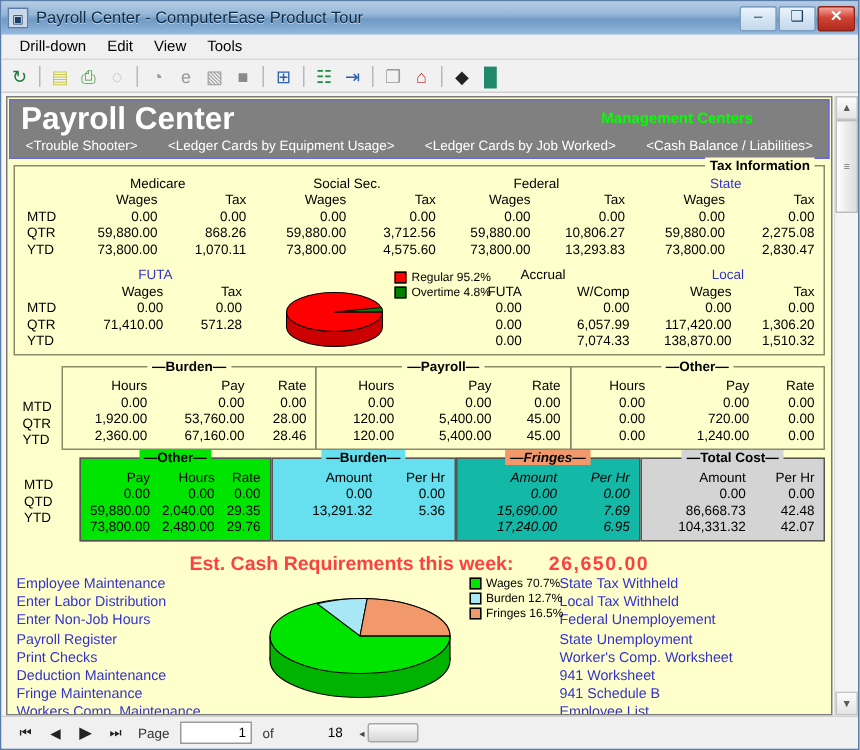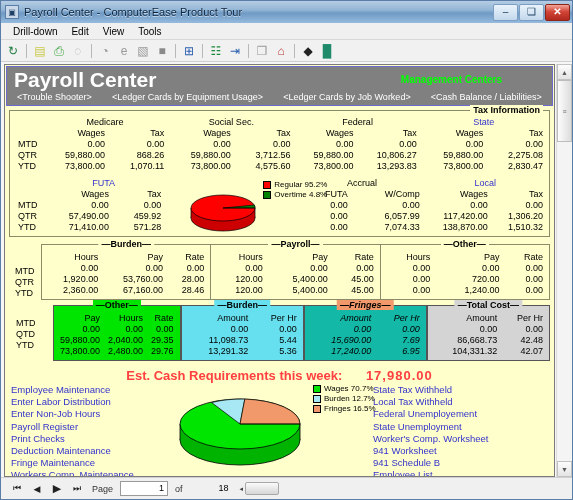--- a/index.html
+++ b/index.html
@@ -473,24 +473,20 @@
                   <tr>
                     <td colspan="2" class="grouphdr blue">FUTA</td>
                   </tr>
                   <tr>
                     <td class="colhdr">Wages</td>
                     <td class="colhdr">Tax</td>
                   </tr>
                   <tr>
                     <td class="numcell">0.00</td>
                     <td class="numcell">0.00</td>
-                  </tr>
-                  <tr>
-                    <td class="numcell">57,490.00</td>
-                    <td class="numcell">459.92</td>
                   </tr>
                   <tr>
                     <td class="numcell">71,410.00</td>
                     <td class="numcell">571.28</td>
                   </tr>
                 </tbody>
               </table>
             </div>
 
           <div class="block piewrap" style="flex:0 0 135px; position:relative;">
@@ -727,24 +723,20 @@
                 </tr>
                 <tr>
                   <td class="colhdr">Amount</td>
                   <td class="colhdr">Per Hr</td>
                 </tr>
                 <tr>
                   <td class="numcell">0.00</td>
                   <td class="numcell">0.00</td>
                 </tr>
                 <tr>
-                  <td class="numcell">11,098.73</td>
-                  <td class="numcell">5.44</td>
-                </tr>
-                <tr>
                   <td class="numcell">13,291.32</td>
                   <td class="numcell">5.36</td>
                 </tr>
               </tbody>
             </table>
           </div>
         <div class="costcell c-fringes" id="cost-g2">
             <div class="legend">—Fringes—</div>
             <table class="num">
               <tbody>
@@ -793,21 +785,21 @@
                   <td class="numcell">104,331.32</td>
                   <td class="numcell">42.07</td>
                 </tr>
               </tbody>
             </table>
           </div>
       </div>
 
       <div class="cashline">
         <span>Est. Cash Requirements this week:</span>
-        <span class="amt">17,980.00</span>
+        <span class="amt">26,650.00</span>
       </div>
 
       <div class="bottomarea">
         <div class="menucol" id="leftmenu">
             <div class="menulink">Employee Maintenance</div>
             <div class="menulink">Enter Labor Distribution</div>
             <div class="menulink">Enter Non-Job Hours</div>
             <div class="menulink">Payroll Register</div>
             <div class="menulink">Print Checks</div>
             <div class="menulink">Deduction Maintenance</div>

